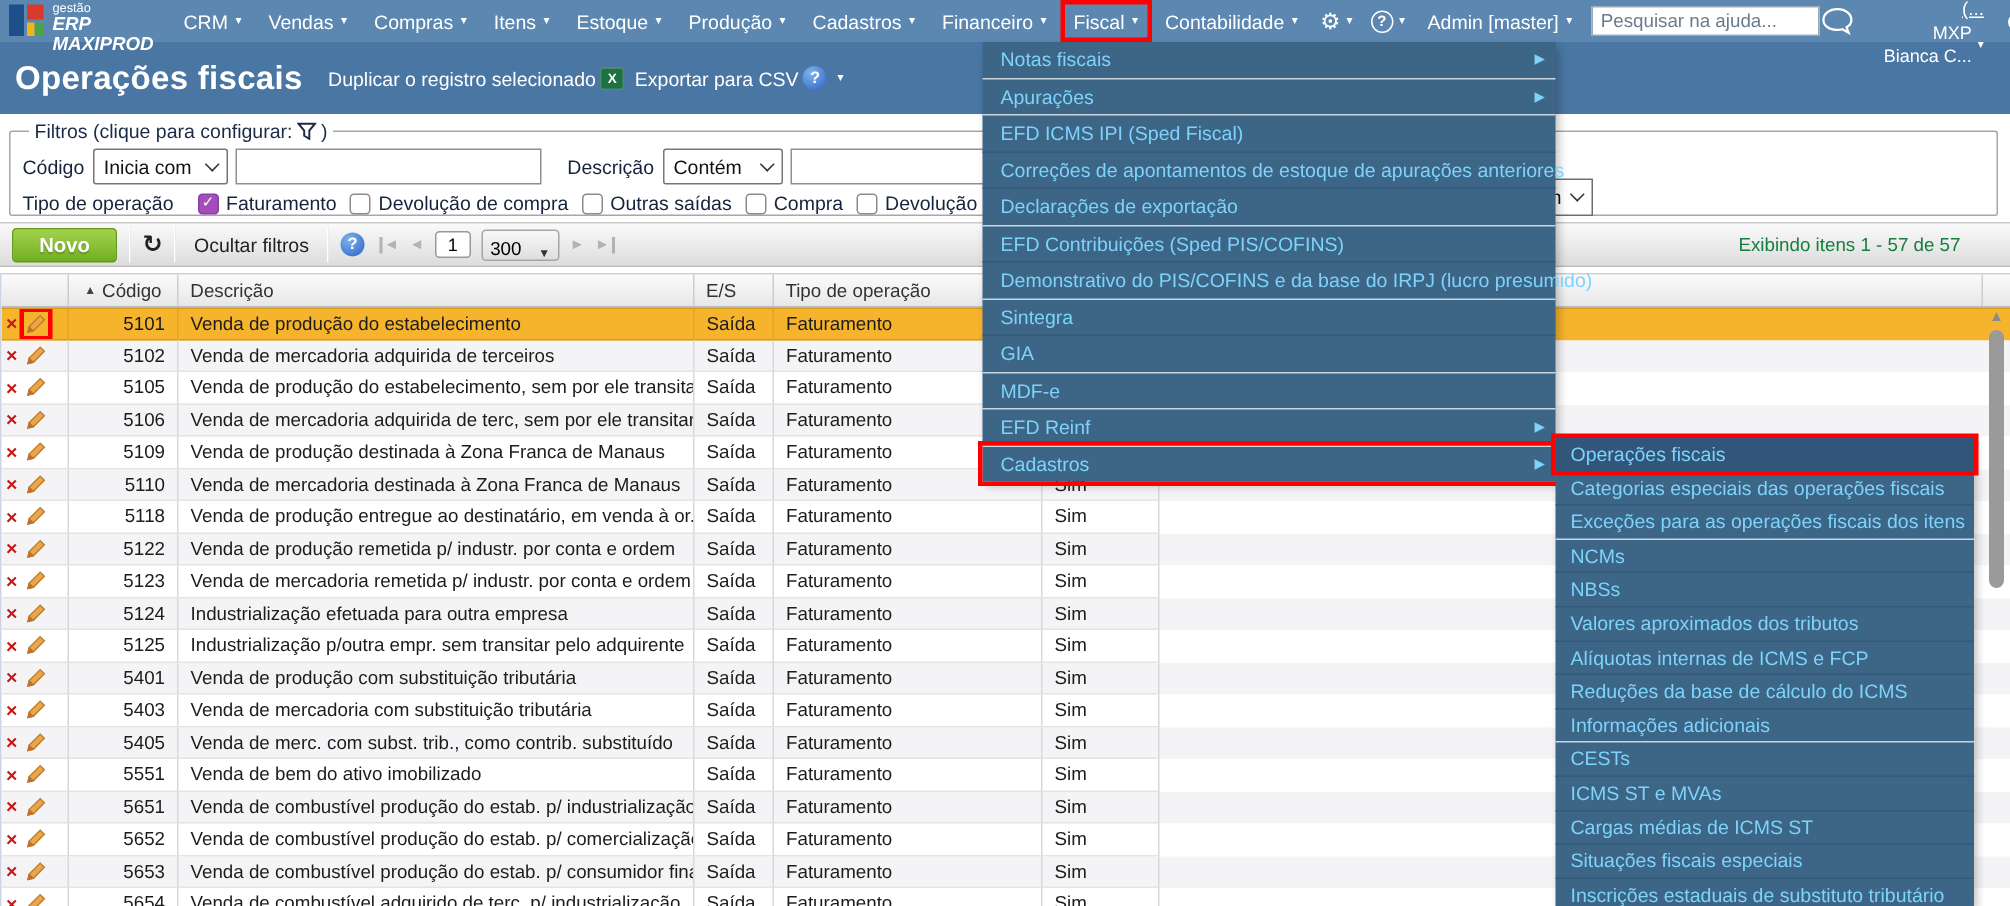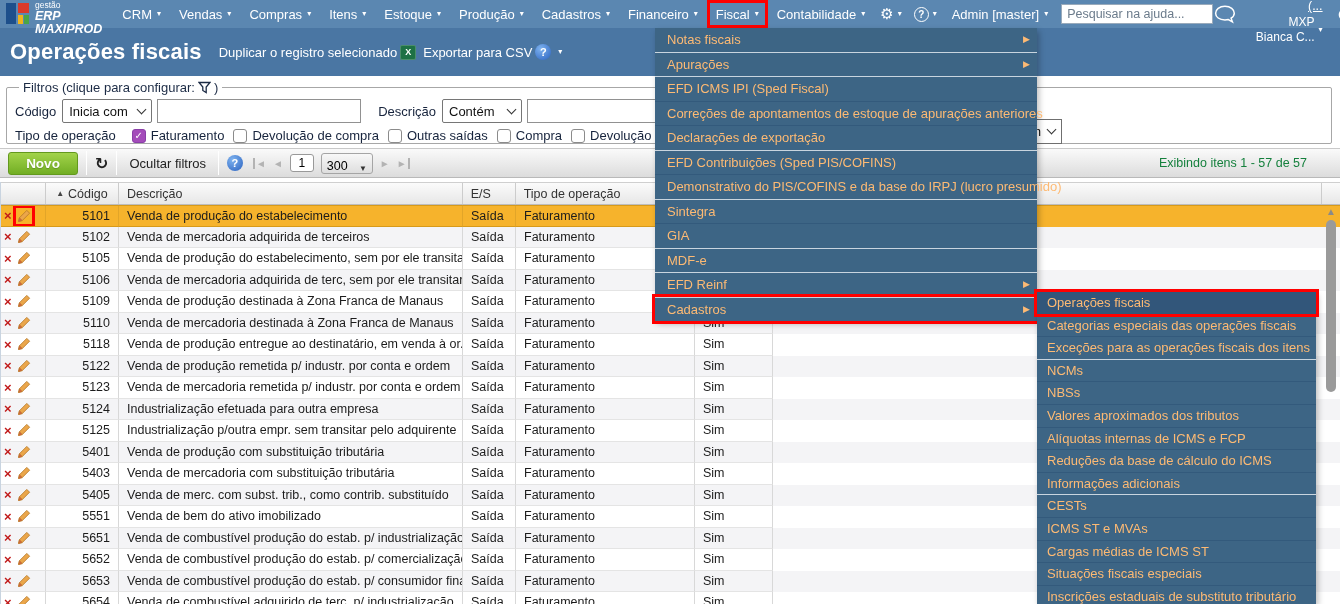--- a/index.html
+++ b/index.html
@@ -118,21 +118,21 @@
   .del { color:#c11a1a; font-weight:bold; font-size:13px; line-height:1; }
   .pencil { width:16px; height:16px; display:flex; align-items:center; justify-content:center; }
   .pencil.boxed { outline:3px solid #f00; }
 
   
   .sb-up { position:absolute; left:1326px; top:206px; font-size:10px; color:#8a8a8a; z-index:70; }
   .sb-thumb { position:absolute; left:1326px; top:220px; width:10px; height:172px;
     background:#9a9a9a; border-radius:6px; z-index:70; }
 
   
-  .dropdown { position:absolute; background:#3d6585; color:#fdba74; z-index:50;
+  .dropdown { position:absolute; background:#3d6585; color:#7dd3fc; z-index:50;
     box-shadow:2px 3px 6px #0004; }
   .menu-fiscal { top:28px; left:655px; width:382px; }
   .menu-cad { top:292px; left:1037px; width:279px; height:312px; z-index:60; }
   .menu-item { position:relative; display:flex; align-items:center; padding:4px 22px 4px 12px;
     font-size:13px; line-height:15.5px; cursor:pointer; white-space:nowrap; }
   .menu-cad .menu-item { padding:3px 18px 3px 10px; line-height:15.6px; }
   .menu-item.sep-white { border-top:1px solid #c9d5df; }
   .menu-item.sep-dark { border-top:1px solid #335a7c; }
   .menu-item.boxed { outline:3px solid #f00; z-index:2; }
   .menu-item.active { background:#32567a; }

